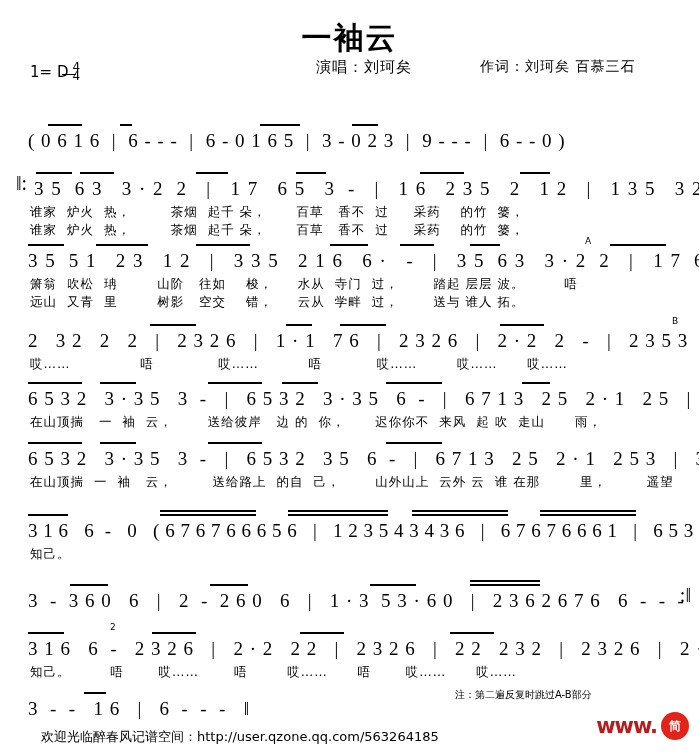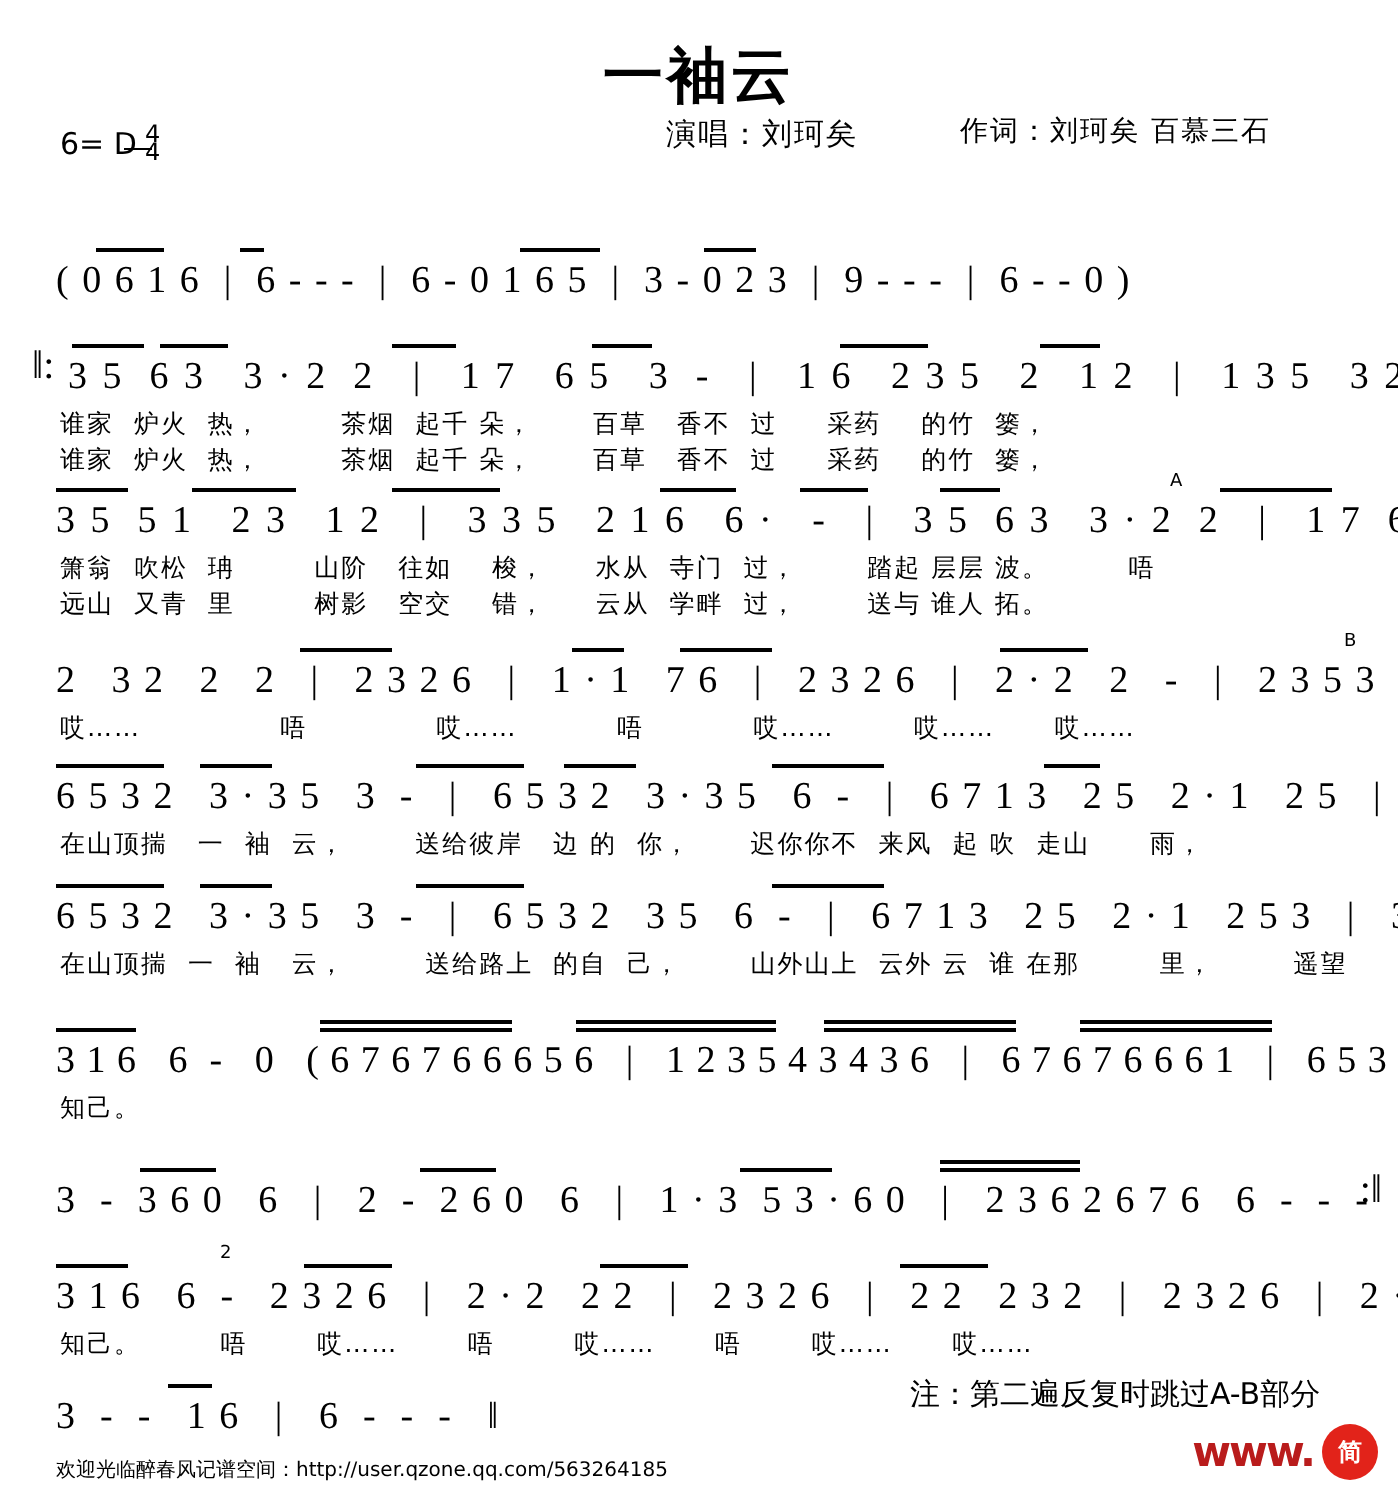--- a/index.html
+++ b/index.html
@@ -16,21 +16,21 @@
   
   .title{
     position:absolute;top:18px;left:0;width:699px;
     text-align:center;
     font-family:"DejaVu Sans", sans-serif;
     font-weight:bold;
     font-size:30px;
     letter-spacing:2px;
   }
   .singer{
-    position:absolute;top:58px;left:333px;
+    position:absolute;top:58px;left:316px;
     font-size:15px;
     font-family:"DejaVu Sans", sans-serif;
     letter-spacing:1px;
   }
   .credits{
     position:absolute;top:55px;left:480px;
     font-size:14px;
     font-family:"DejaVu Sans", sans-serif;
     line-height:22px;
     letter-spacing:1px;
@@ -90,26 +90,26 @@
   .repeat-start, .repeat-end{
     position:absolute;font-size:20px;font-family:"Liberation Serif",serif;
   }
   .smalltag{
     position:absolute;font-size:9px;font-family:"DejaVu Sans",sans-serif;
   }
 
   
   .note-text{
     position:absolute;top:688px;left:455px;
-    font-size:15px;
+    font-size:10px;
     font-family:"DejaVu Sans", sans-serif;
   }
   .footer-url{
-    position:absolute;top:728px;left:28px;
-    font-size:10px;
+    position:absolute;top:728px;left:41px;
+    font-size:13px;
     font-family:"DejaVu Sans", sans-serif;
   }
   .watermark{
     position:absolute;top:712px;right:10px;
     display:flex;align-items:center;gap:4px;
   }
   .wm-www{
     font-family:"DejaVu Sans", sans-serif;
     font-size:21px;font-weight:bold;color:#b91c1c;letter-spacing:-1px;
   }
@@ -126,21 +126,21 @@
   }
 </style>
 </head>
 <body>
 
 <div class="sheet">
 
   <div class="title">一袖云</div>
 
   <div class="keysig">
-    <span>6= D</span><span class="frac"><span class="num">4</span><span class="den">4</span></span>
+    <span>1= D</span><span class="frac"><span class="num">4</span><span class="den">4</span></span>
   </div>
   <div style="position:absolute;top:74px;left:62px;width:14px;height:1.2px;background:#000;"></div>
 
   <div class="singer">演唱：刘珂矣</div>
 
   <div class="credits">
     <div>作词：刘珂矣  百慕三石</div>
   </div>
 
   <div class="row" style="top:130px;">

